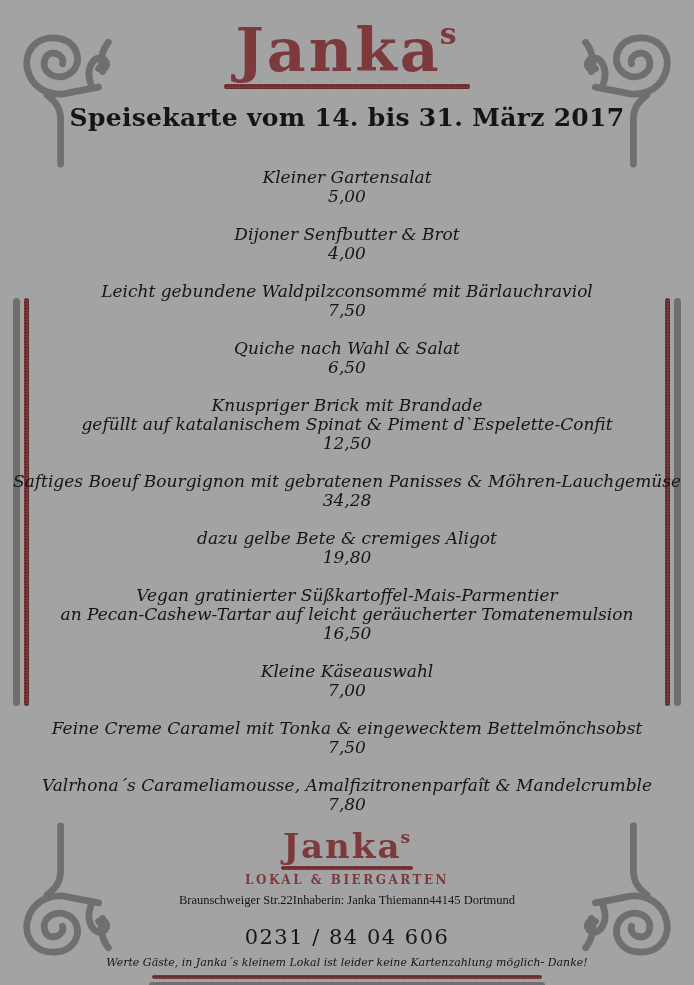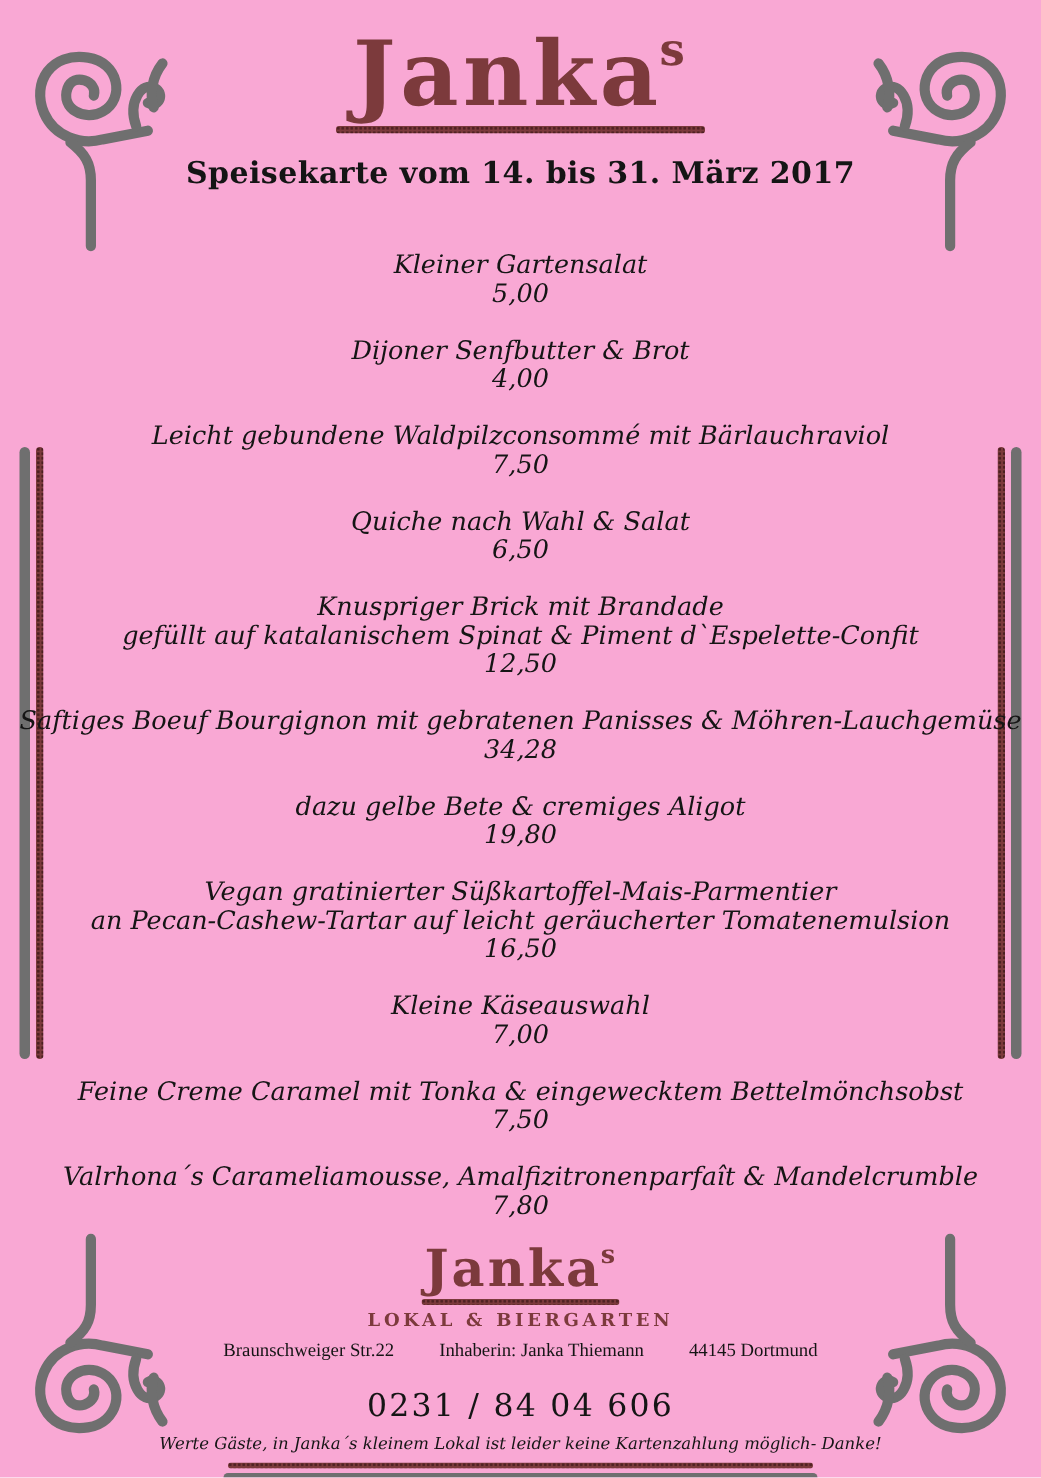--- a/index.html
+++ b/index.html
@@ -5,21 +5,21 @@
   :root{
     --maroon:#7c3a3c;
     --gray:#6f6f6f;
     --ink:#151515;
   }
   html,body{margin:0;padding:0;background:#ffffff;}
   .page{
     position:relative;
     width:694px;height:985px;
     margin:0 auto;
-    background:#f9a8d4;
+    background:#a3a3a3;
     overflow:hidden;
     font-family:"DejaVu Serif", serif;
     color:var(--ink);
   }
 
   
   .ornament{position:absolute;width:112px;height:158px;}
   .ornament.tl{left:8px;top:12px;}
   .ornament.tr{right:8px;top:12px;transform:scaleX(-1);}
   .ornament.bl{left:8px;top:820px;transform:scaleY(-1);}
@@ -58,21 +58,21 @@
   }
   .logo-rule{
     width:246px;height:5px;margin:4px auto 0;
     background-color:var(--maroon);
     background-image:radial-gradient(circle, rgba(35,8,10,.5) 0.8px, transparent 1.1px);
     background-size:3px 3px;
     border-radius:2px;
   }
   .page-title{
     margin-top:14px;
-    font-size:20px;
+    font-size:25px;
     font-weight:bold;
     letter-spacing:.3px;
   }
 
   
   .menu{
     position:absolute;top:168px;left:0;right:0;
     text-align:center;
   }
   .menu-item{
@@ -89,21 +89,21 @@
   .footer .logo-rule{width:132px;height:4px;margin:3px auto 0;}
   .tagline{
     margin-top:4px;
     color:var(--maroon);
     font-size:12px;
     font-weight:bold;
     letter-spacing:2.5px;
   }
   .address-row{
     margin-top:8px;
-    display:flex;justify-content:center;gap:30px;
+    display:flex;justify-content:center;
     font-family:"Liberation Serif", serif;
     font-size:12.5px;
   }
   .phone{
     margin-top:20px;
     font-size:21px;
     letter-spacing:1.5px;
   }
   .notice{
     margin-top:9px;

